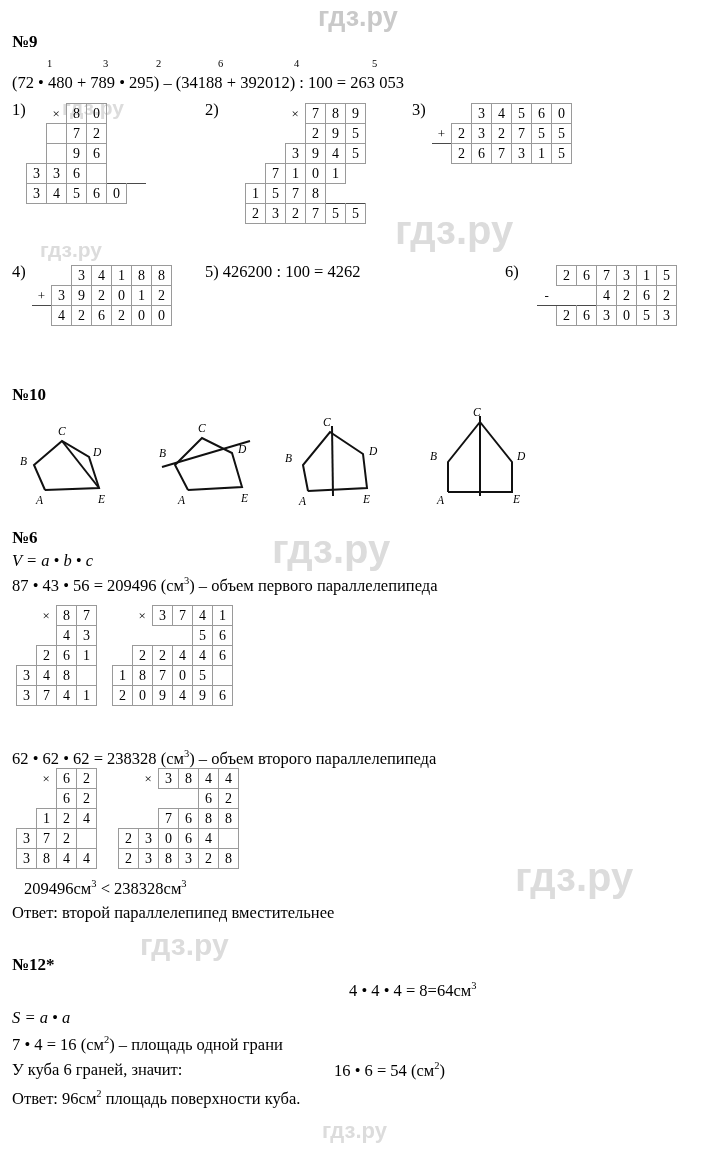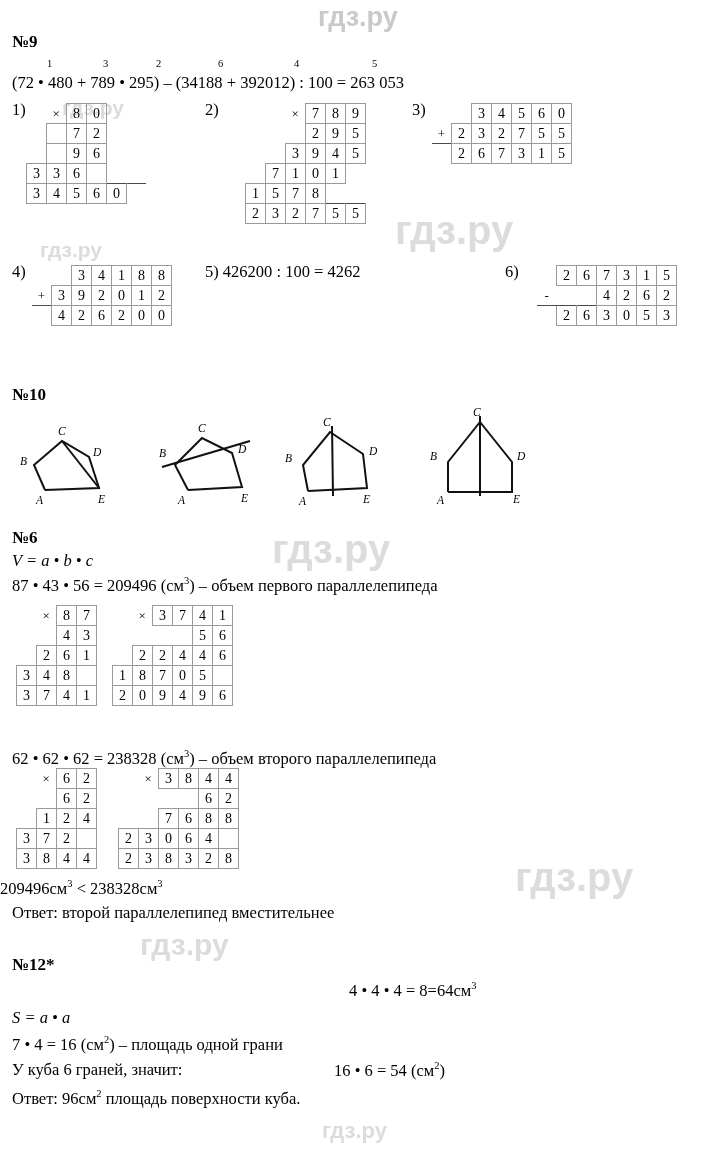--- a/index.html
+++ b/index.html
@@ -478,21 +478,21 @@
       <td>2</td>
       <td>3</td>
       <td>8</td>
       <td>3</td>
       <td>2</td>
       <td>8</td>
     </tr>
   </tbody>
     </table>
 
-  <div class="txt" style="left:0;top:878px;text-align:right;">
+  <div class="txt" style="left:24px;top:878px;text-align:right;">
     <span>209496см</span><span class="sup">3</span><span> &lt; 238328см</span><span class="sup">3</span>
   </div>
   <div class="txt" style="left:12px;top:903px;">Ответ: второй параллелепипед вместительнее</div>
 
   <div class="task-title" style="left:12px;top:955px;">№12*</div>
 
   <div class="txt" style="left:349px;top:980px;">
     <span>4 • 4 • 4 = 8=64см</span><span class="sup">3</span>
   </div>
 

